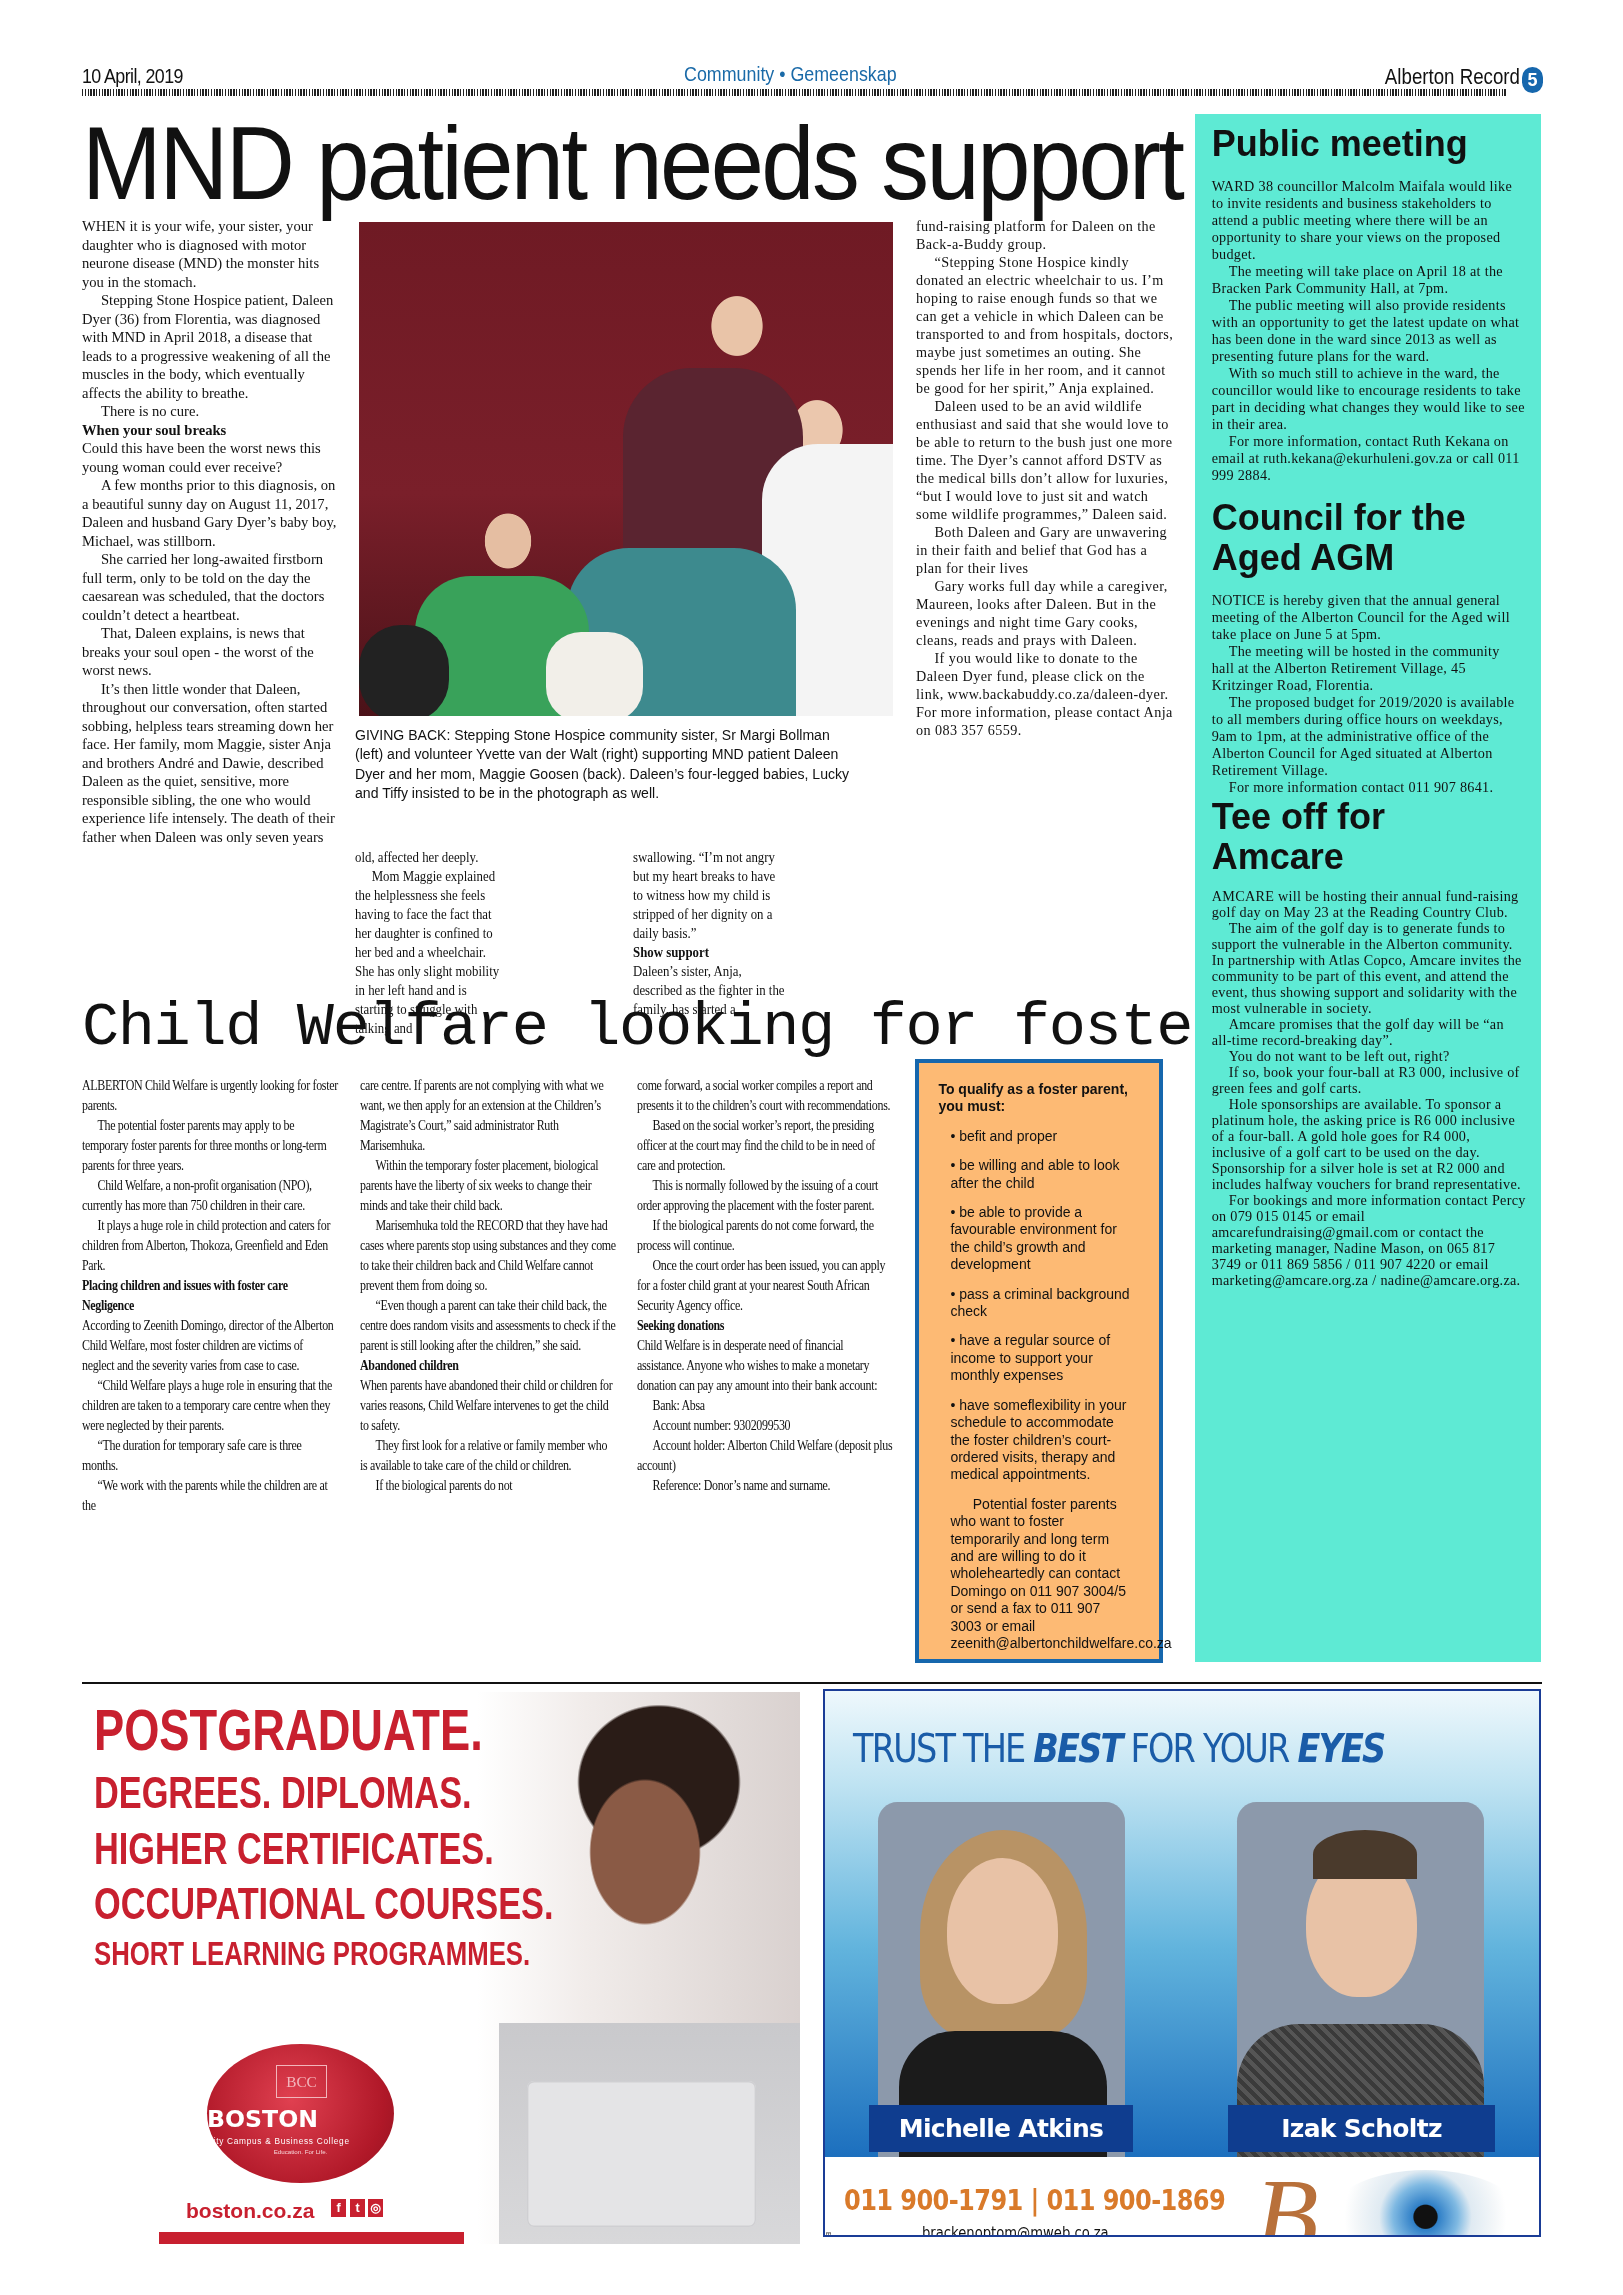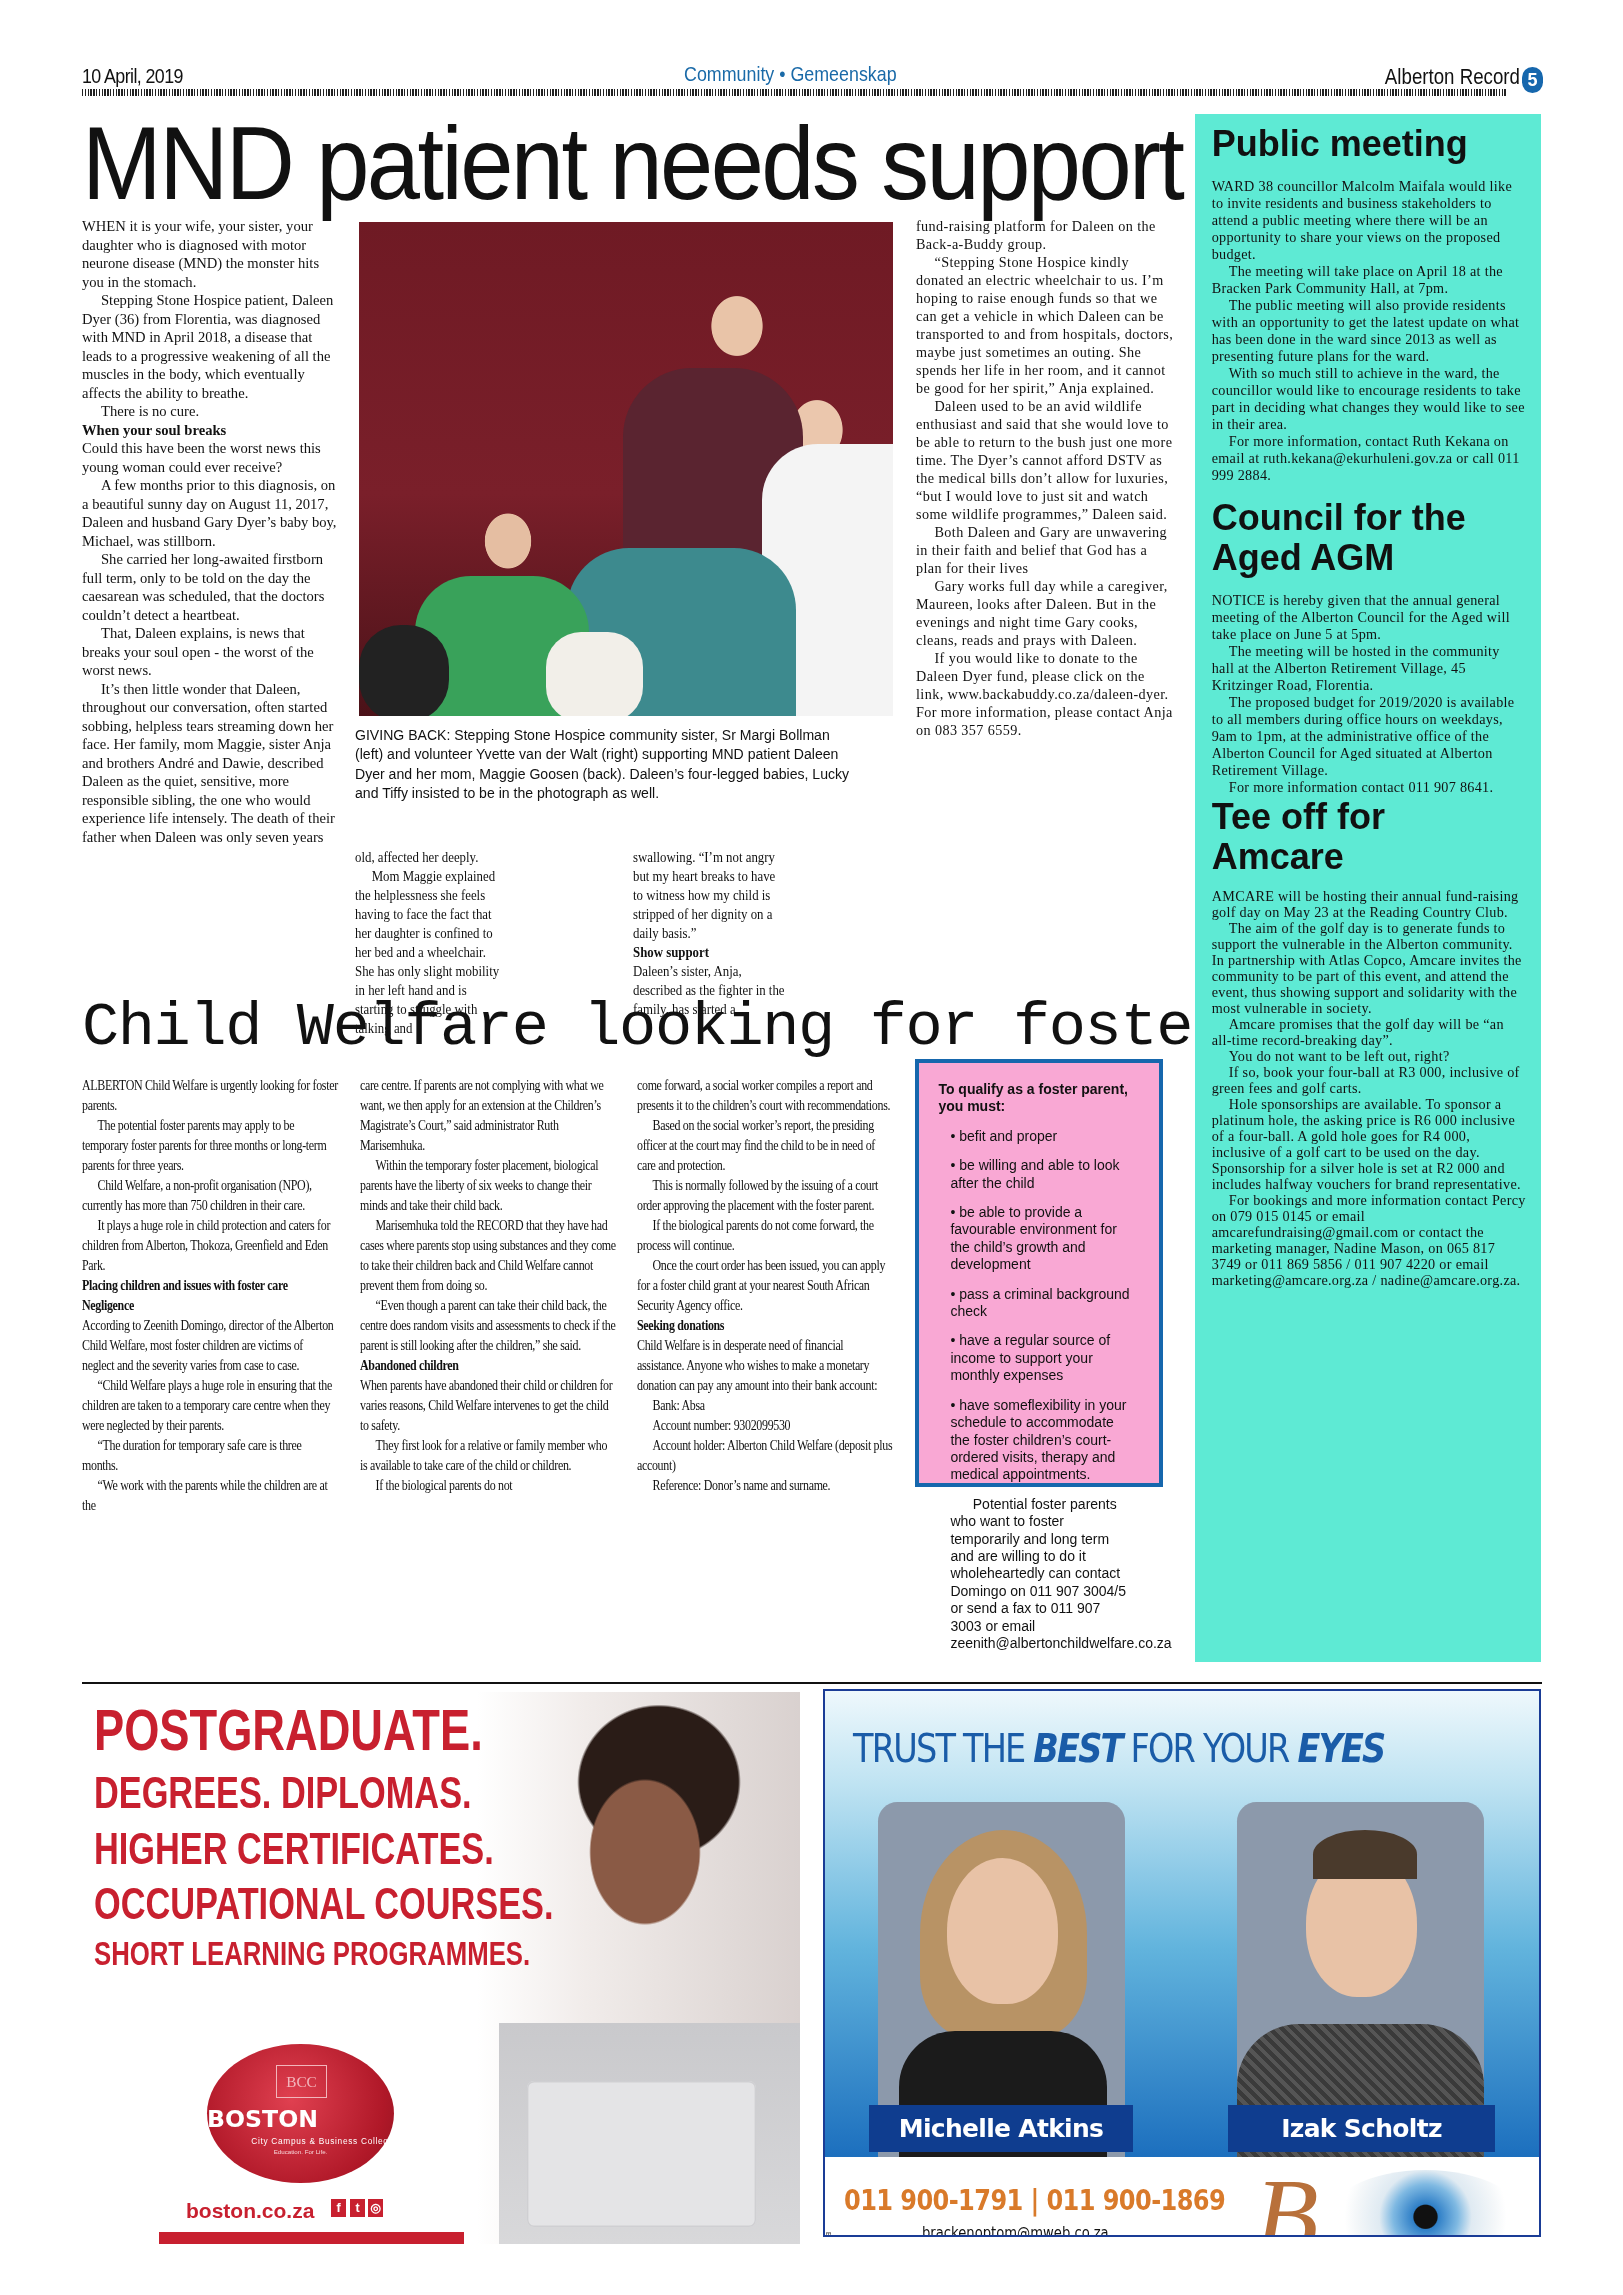--- a/index.html
+++ b/index.html
@@ -36,37 +36,37 @@
   .p-dog{left:187px;top:410px;width:97px;height:90px;background:#f2efe9;border-radius:35px;}
   .p-dog2{left:0;top:403px;width:90px;height:97px;background:#222;border-radius:42px;}
   .caption{left:355px;top:725px;width:541px;font-family:"Liberation Sans",sans-serif;font-size:15.3px;line-height:19.4px;transform:scaleX(.92);transform-origin:left top;}
   
   .sidebar{left:1195px;top:114px;width:346px;height:1548px;background:#5eead4;}
   .sb-h{font-family:"Liberation Sans",sans-serif;font-size:36px;line-height:40px;color:#111;margin:0;}
   .sb-body{font-size:14.2px;line-height:17px;letter-spacing:0.3px;}
   .sb-body p{margin:0;text-indent:1.2em;}
   .sb-body p.first{text-indent:0;}
   
-  .fbox{left:915px;top:1059px;width:248px;height:428px;border:4.2px solid #1667ad;background:#f9a8d4;box-sizing:border-box;}
+  .fbox{left:915px;top:1059px;width:248px;height:604px;border:4.2px solid #1667ad;background:#fdba74;box-sizing:border-box;}
   .fbox-in{padding:18px 14px 0 19.4px;font-family:"Liberation Sans",sans-serif;font-size:14px;line-height:17.4px;}
   .fbox-in .t{font-weight:bold;}
   .fbox-in p{margin:12px;}
   
   .sep{left:82px;top:1682px;width:1460px;height:2.1px;background:#111;}
   
   .ad1{left:83px;top:1692px;width:717px;height:552px;overflow:hidden;background:linear-gradient(90deg,#fff 0%,#fff 55%,#f1ecea 70%,#d9d1cf 100%);}
   .ad1-h{font-family:"Liberation Sans",sans-serif;font-weight:bold;color:#c8202f;transform:scaleX(.78);transform-origin:left;white-space:nowrap;position:absolute;left:11px;}
   .ad1-photo{left:416px;top:0;width:301px;height:552px;background:
      radial-gradient(ellipse 90px 118px at 146px 160px,#8a5a45 60%,transparent 62%),
      radial-gradient(ellipse 132px 125px at 160px 90px,#2a1c17 60%,transparent 62%),
      linear-gradient(180deg,transparent 0%,transparent 60%,#c9c9cc 60%,#d8d8da 100%);}
   .ad1-book{left:444px;top:389px;width:229px;height:146px;background:#e4e4e6;border-radius:7px;box-shadow:inset 0 0 0 1.4px #cfcfd2;}
   .logo-oval{left:124px;top:352px;width:187px;height:139px;border-radius:50%;background:radial-gradient(circle at 45% 40%,#e04050,#b01828 70%,#8d1220);}
   .logo-text{left:0;top:61px;width:187px;text-align:left;color:#fff;font-family:"DejaVu Sans",sans-serif;font-weight:bold;font-size:23.6px;}
-  .logo-sub{left:0;top:92px;width:187px;text-align:right;color:#fff;font-family:"Liberation Sans",sans-serif;font-size:8.3px;letter-spacing:0.7px;}
+  .logo-sub{left:0;top:92px;width:187px;text-align:left;color:#fff;font-family:"Liberation Sans",sans-serif;font-size:8.3px;letter-spacing:0.7px;}
   .logo-tag{left:0;top:104px;width:187px;text-align:center;color:#f7d4d8;font-family:"Liberation Sans",sans-serif;font-size:6.2px;}
   .logo-bcc{left:69px;top:21px;width:49px;height:31px;border:1.4px solid #f2b6bc;color:#f2b6bc;font-family:"Liberation Serif",serif;font-size:15.3px;text-align:center;line-height:31px;}
   .ad1-url{left:103px;top:507px;font-family:"Liberation Sans",sans-serif;font-weight:bold;font-size:21px;color:#c8202f;}
   .social{top:507px;width:15.3px;height:18px;background:#c8202f;color:#fff;font-family:"Liberation Sans",sans-serif;font-weight:bold;font-size:12.5px;text-align:center;line-height:18px;}
   .ad1-bar{left:76px;top:540px;width:305px;height:36px;background:#c8202f;color:#fff;font-family:"Liberation Sans",sans-serif;font-weight:bold;font-size:12.5px;line-height:36px;text-align:center;}
   
   .ad2{left:823px;top:1689px;width:718px;height:548px;border:2.8px solid #1a3c96;box-sizing:border-box;overflow:hidden;background:#fff;}
   .ad2-bg{left:0;top:0;width:100%;height:466px;background:linear-gradient(180deg,#eef8fc 0%,#bfe3f2 20%,#62b4dd 55%,#1c6fbe 100%);}
   .ad2-head{left:28px;top:35px;font-family:"DejaVu Sans",sans-serif;font-size:39px;color:#1a5ca8;letter-spacing:-2.1px;white-space:nowrap;transform:scaleX(.86);transform-origin:left;}
   .ad2-head b{font-style:italic;}

